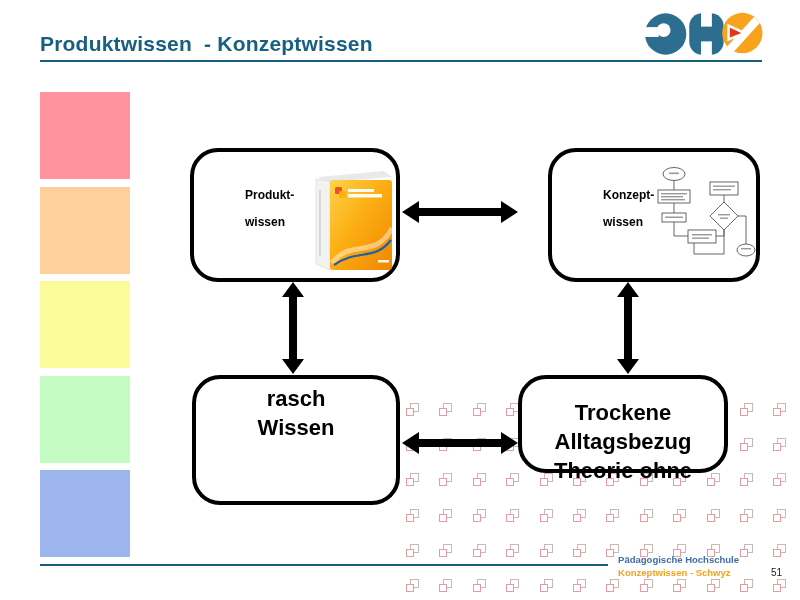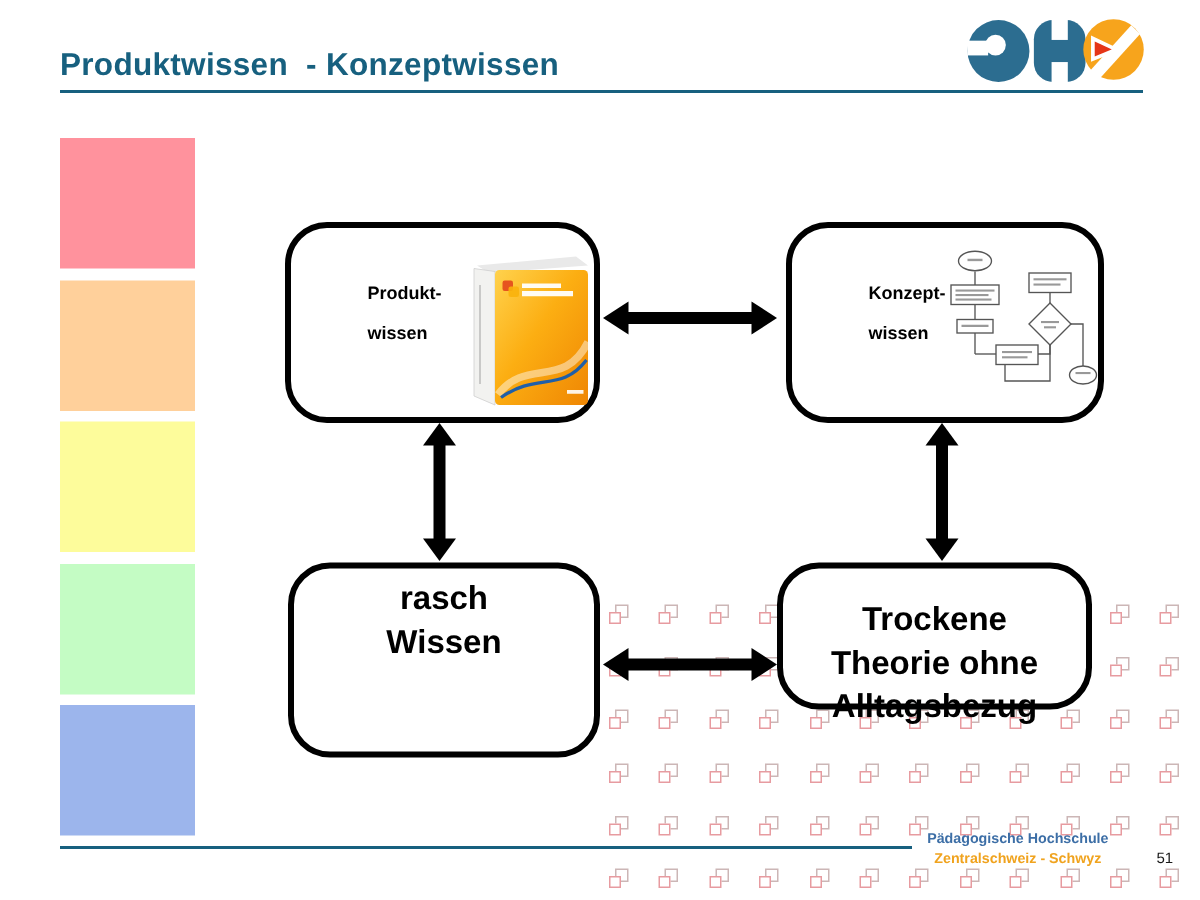--- a/index.html
+++ b/index.html
@@ -19,21 +19,21 @@
   
   .watermark-layer{position:absolute;inset:0;z-index:0;}
   .wm-glyph{position:absolute;width:13px;height:13px;}
   .wm-a{position:absolute;top:0;right:0;width:7px;height:7px;border:1px solid;background:#fff;}
   .wm-b{position:absolute;bottom:0;left:0;width:6px;height:6px;border:1px solid;background:#fff;}
   
   .dbox{
     position:absolute;background:#fff;border:4px solid #000;border-radius:28px;z-index:2;box-sizing:border-box;
   }
   .box-produkt{left:190px;top:148px;width:210px;height:134px;}
-  .box-konzept{left:524px;top:148px;width:212px;height:134px;padding-left:30px;}
+  .box-konzept{left:548px;top:148px;width:212px;height:134px;padding-left:30px;}
   .box-isoliertes{left:192px;top:375px;width:208px;height:130px;}
   .box-trockene{left:518px;top:375px;width:210px;height:98px;}
   .box-label{font-weight:bold;color:#000;}
   .label-side{position:absolute;left:15px;top:30px;font-size:12px;line-height:27px;margin-left:36px;}
   .label-center{position:absolute;left:0;right:0;text-align:center;font-size:22px;line-height:29px;}
   .box-isoliertes .label-center{top:5px;}
   .box-trockene .label-center{top:19px;}
   .box-img{position:absolute;}
   .office-img{left:112px;top:16px;width:92px;height:104px;}
   .flow-img{left:102px;top:12px;width:102px;height:102px;}
@@ -42,21 +42,21 @@
   .arrow-h-top{left:401px;top:199px;}
   .arrow-h-bottom{left:401px;top:430px;}
   .arrow-v-left{left:280px;top:281px;}
   .arrow-v-right{left:615px;top:281px;}
   
   .footer-line{position:absolute;left:40px;top:564px;width:568px;height:1.5px;background:#17607f;z-index:3;}
   .footer-left-text{
     position:absolute;left:40px;top:567px;z-index:3;
     font-size:8.5px;color:#1a1a1a;letter-spacing:0.2px;word-spacing:2px;
   }
-  .footer-brand{position:absolute;right:61px;top:553px;text-align:center;z-index:3;line-height:13px;}
+  .footer-brand{position:absolute;right:61px;top:553px;text-align:left;z-index:3;line-height:13px;}
   .brand-line1{font-size:9.5px;font-weight:bold;color:#3c6ea6;}
   .brand-line2{font-size:9.5px;font-weight:bold;color:#f0a31e;}
   .page-number{position:absolute;left:771px;top:567px;font-size:10px;color:#1a1a1a;z-index:3;}
 </style>
 </head>
 <body>
 
 <div class="slide">
 
   <div class="watermark-layer">
@@ -438,22 +438,22 @@
   <div class="dbox box-isoliertes">
     <div class="box-label label-center">
       <div>rasch</div>
       <div>Wissen</div>
     </div>
   </div>
 
   <div class="dbox box-trockene">
     <div class="box-label label-center">
       <div>Trockene</div>
+      <div>Alltagsbezug</div>
       <div>Theorie ohne</div>
-      <div>Alltagsbezug</div>
     </div>
   </div>
 
   <svg class="arrow arrow-h-top" width="118" height="26" aria-hidden="true">
     <rect x="16" y="9" width="86" height="8" fill="#000"></rect>
     <polygon points="18,2 18,24 1,13" fill="#000"></polygon>
     <polygon points="100,2 100,24 117,13" fill="#000"></polygon>
   </svg>
   <svg class="arrow arrow-h-bottom" width="118" height="26" aria-hidden="true">
     <rect x="16" y="9" width="86" height="8" fill="#000"></rect>
@@ -467,21 +467,21 @@
   </svg>
   <svg class="arrow arrow-v-right" width="26" height="94" aria-hidden="true">
     <rect x="9" y="14" width="8" height="66" fill="#000"></rect>
     <polygon points="2,16 24,16 13,1" fill="#000"></polygon>
     <polygon points="2,78 24,78 13,93" fill="#000"></polygon>
   </svg>
 
   <div class="footer-line"></div>
   <div class="footer-brand">
     <div class="brand-line1">Pädagogische Hochschule</div>
-    <div class="brand-line2">Zentralschweiz - Schwyz</div>
+    <div class="brand-line2">Konzeptwissen - Schwyz</div>
   </div>
   <div class="page-number">51</div>
 
 <div class="palette-square" style="background: rgb(255, 146, 157); top: 92px;"></div>
     <div class="palette-square" style="background: rgb(255, 208, 155); top: 186.6px;"></div>
     <div class="palette-square" style="background: rgb(253, 252, 155); top: 281.2px;"></div>
     <div class="palette-square" style="background: rgb(196, 252, 196); top: 375.8px;"></div>
     <div class="palette-square" style="background: rgb(156, 181, 236); top: 470.4px;"></div>
   </div>
 

